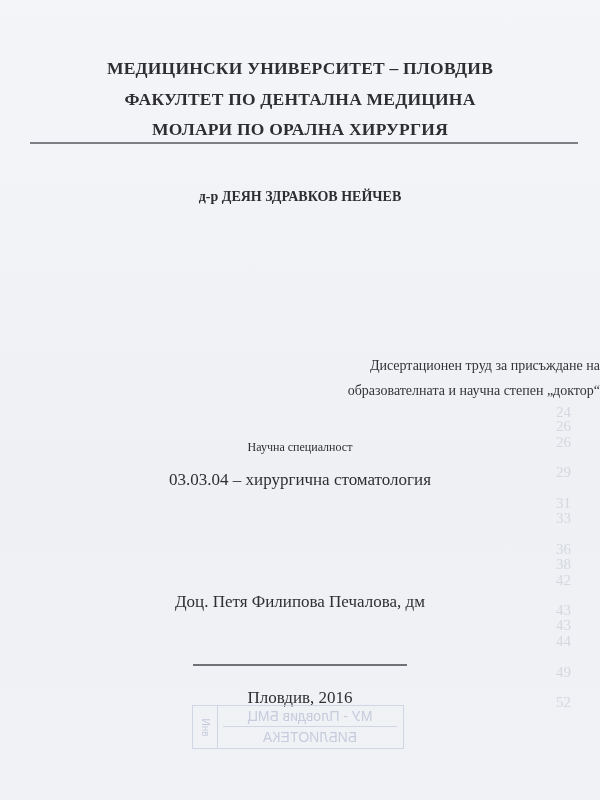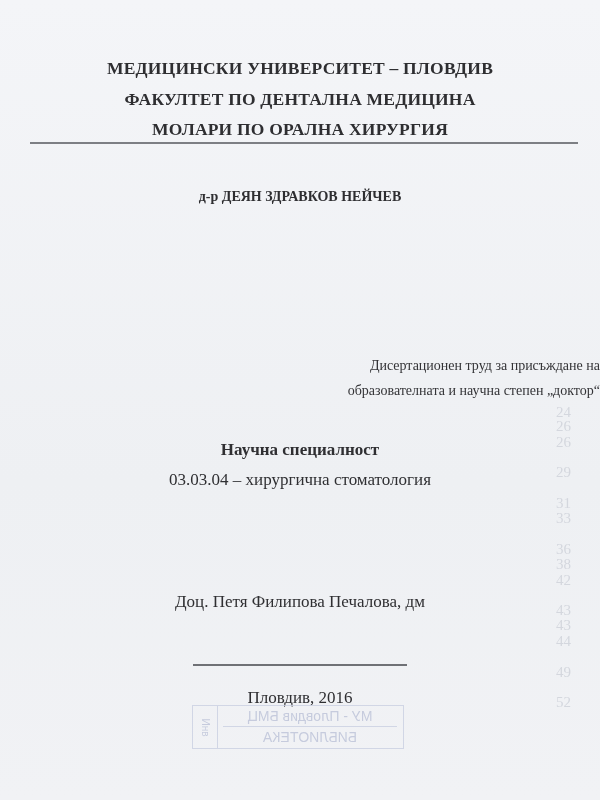--- a/index.html
+++ b/index.html
@@ -54,22 +54,22 @@
       font-size: 20px;
       letter-spacing: 0.3px;
       color: #37373a;
     }
     .subtitle {
       font-size: 14px;
       color: #333336;
       text-align: right;
     }
     .label {
-      font-weight: bold;
-      font-size: 17px;
+      font-weight: normal;
+      font-size: 12px;
       color: #2f2f32;
     }
     .value {
       font-size: 17px;
       color: #2f2f32;
     }
     .sig-line {
       position: absolute;
       left: 193px;
       width: 214px;

